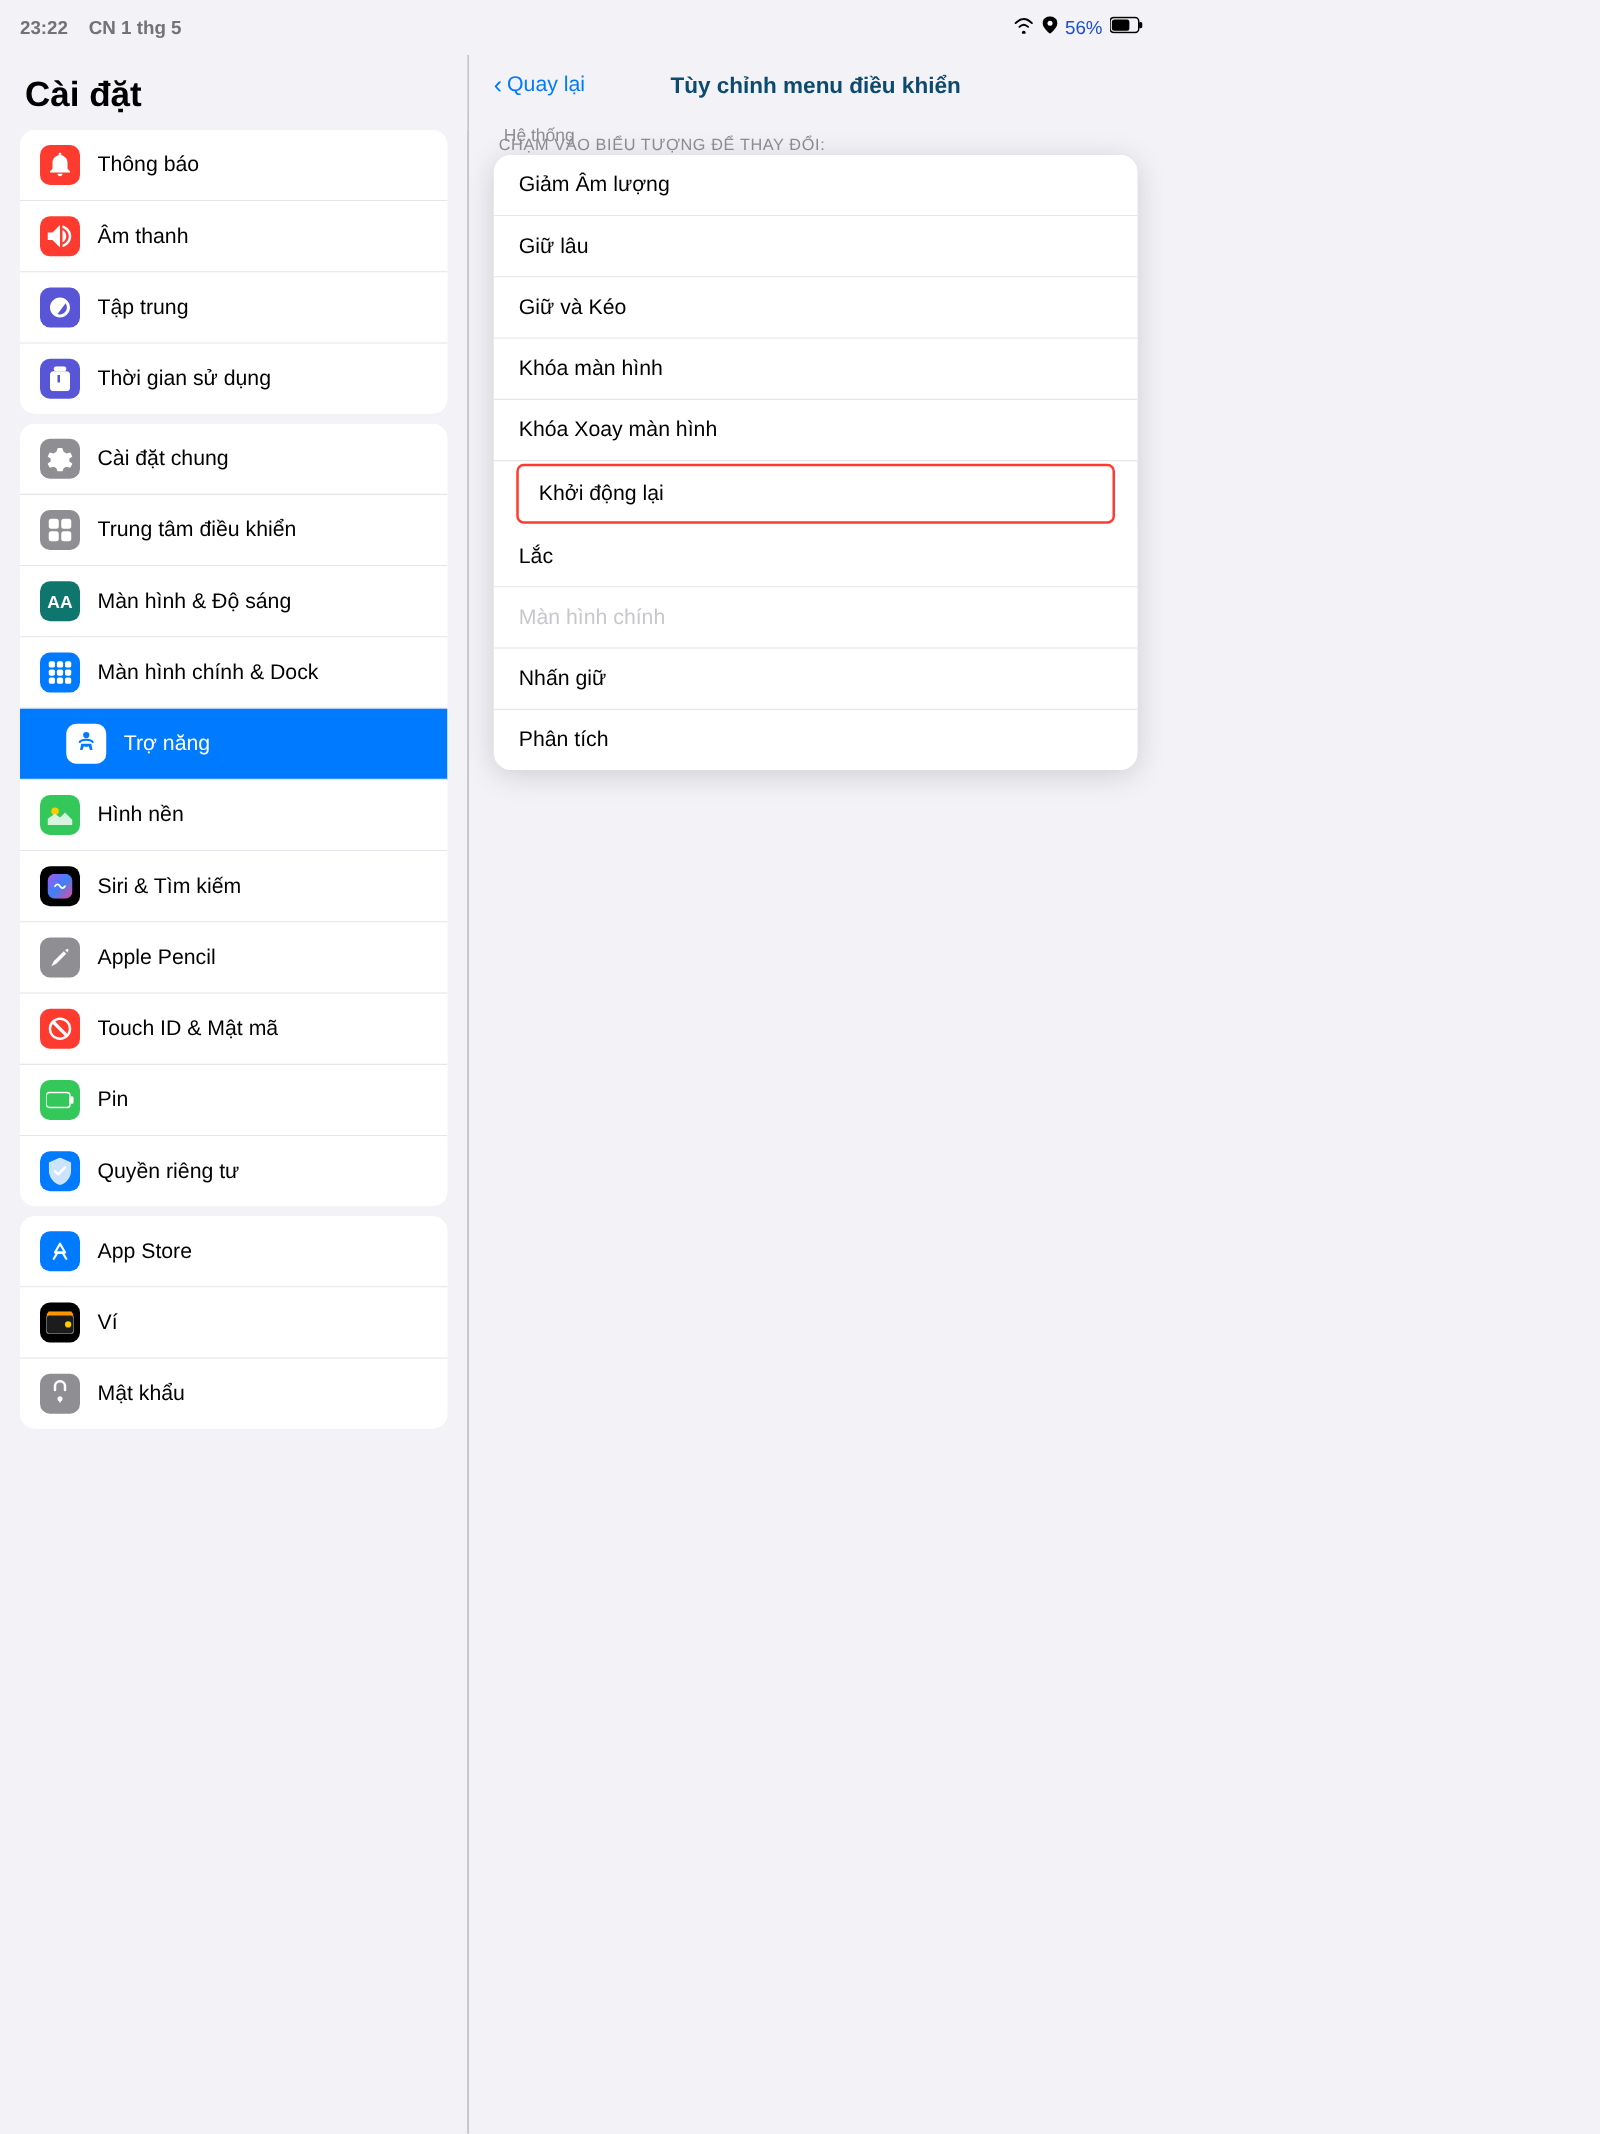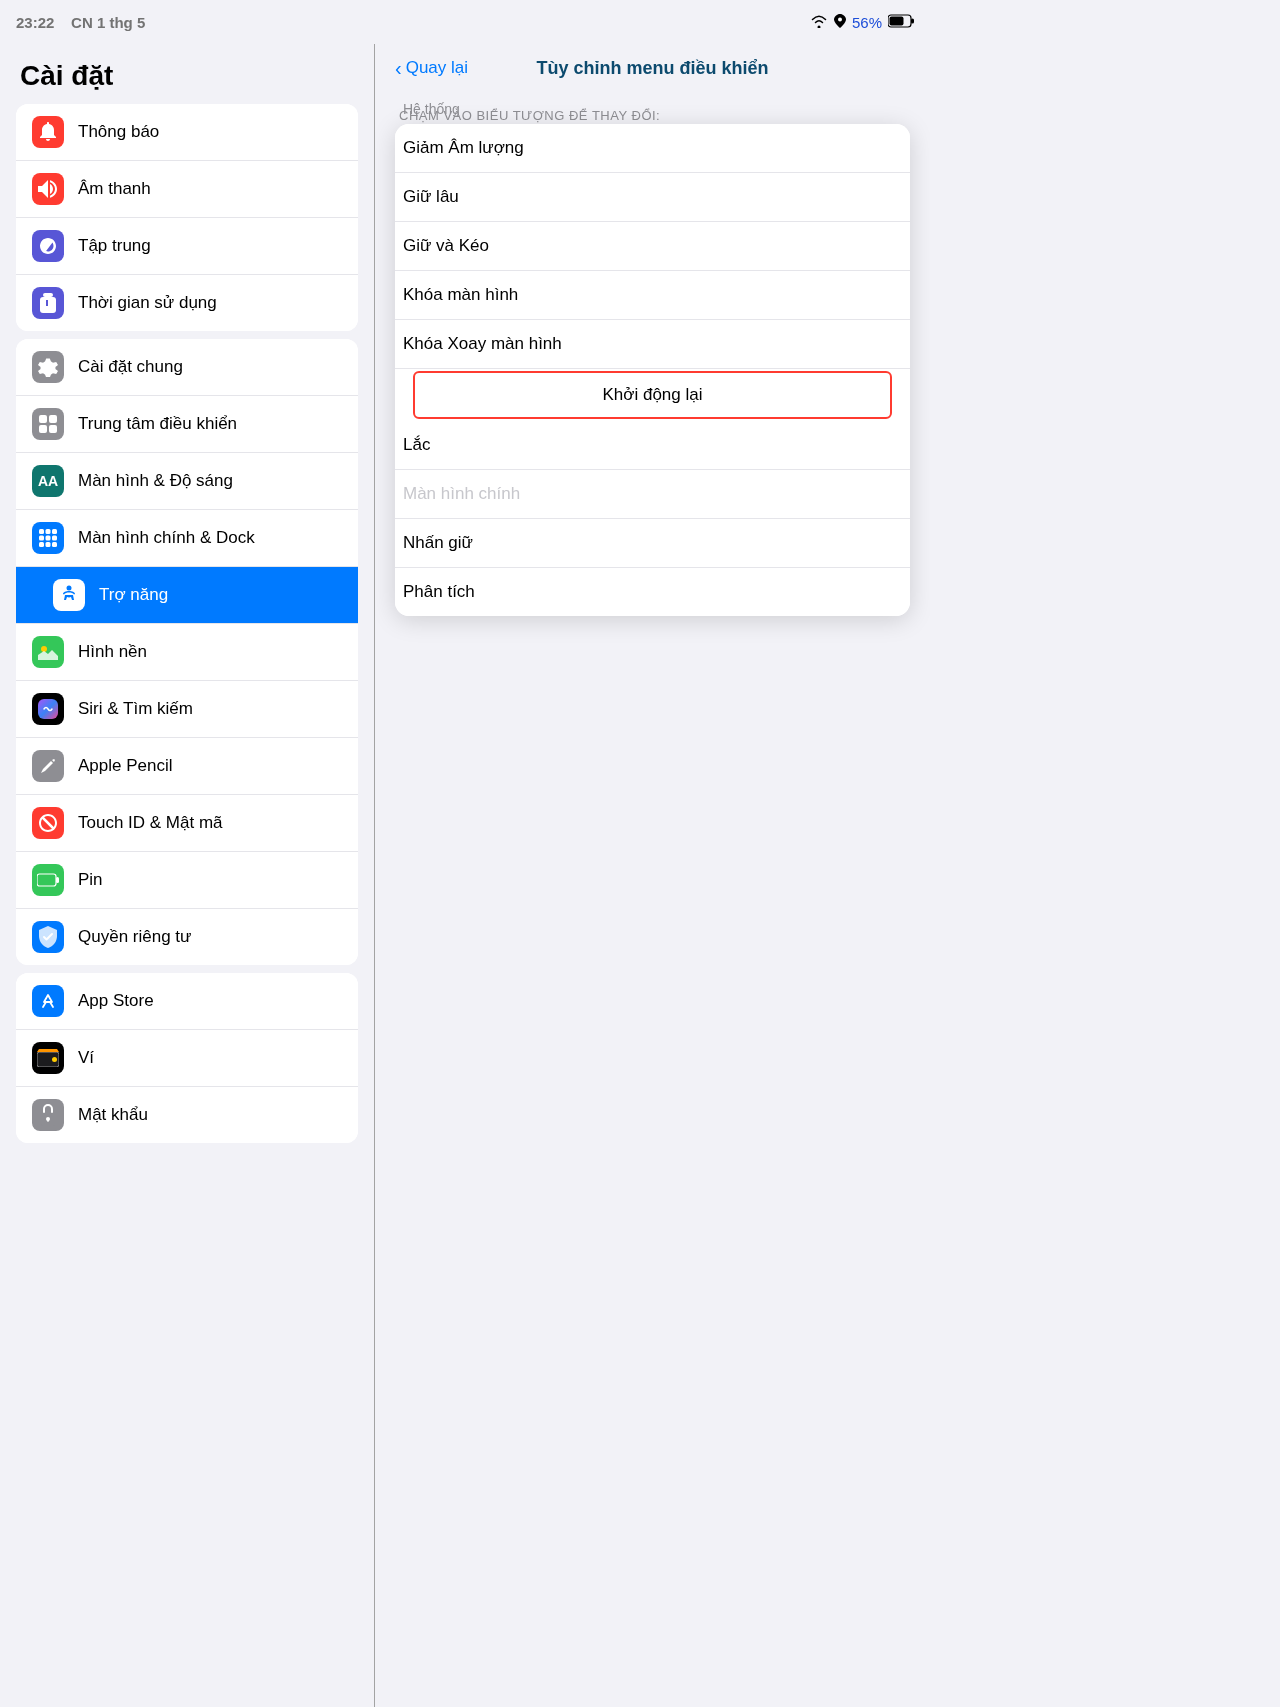--- a/index.html
+++ b/index.html
@@ -222,21 +222,21 @@
       font-weight: 500;
     }
 
     .dropdown-menu {
       background: #fff;
       border-radius: 14px;
       overflow: hidden;
       box-shadow: 0 4px 24px rgba(0,0,0,0.15);
     }
     .dropdown-item {
-      padding: 14px 8px;
+      padding: 14px 20px;
       font-size: 17px;
       color: #000;
       border-bottom: 0.5px solid #e5e5ea;
       cursor: pointer;
       background: #fff;
     }
     .dropdown-item:last-child {
       border-bottom: none;
     }
     .dropdown-item.disabled {
@@ -537,21 +537,21 @@
         <div class="dropdown-item">
           <span>Giữ và Kéo</span>
         </div>
         <div class="dropdown-item">
           <span>Khóa màn hình</span>
         </div>
         <div class="dropdown-item">
           <span>Khóa Xoay màn hình</span>
         </div>
 
-        <div style="padding: 2px 18px; text-align: center;">
+        <div style="padding: 2px 18px;">
           <div style="border: 2px solid #ff3b30; border-radius: 6px; padding: 12px 16px; font-size:17px; color:#000; cursor:pointer; background:#fff;">
             <span>Khởi động lại</span>
           </div>
         </div>
 
         <div class="dropdown-item">
           <span>Lắc</span>
         </div>
         <div class="dropdown-item disabled">
           <span>Màn hình chính</span>

